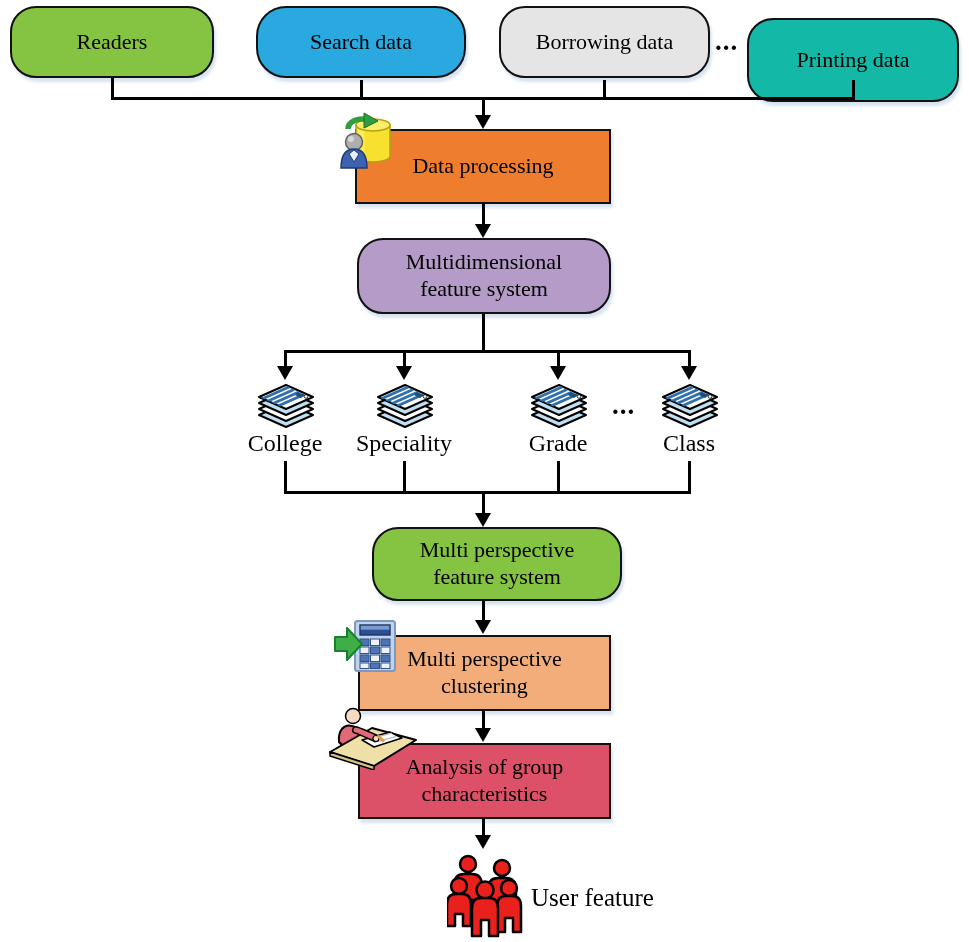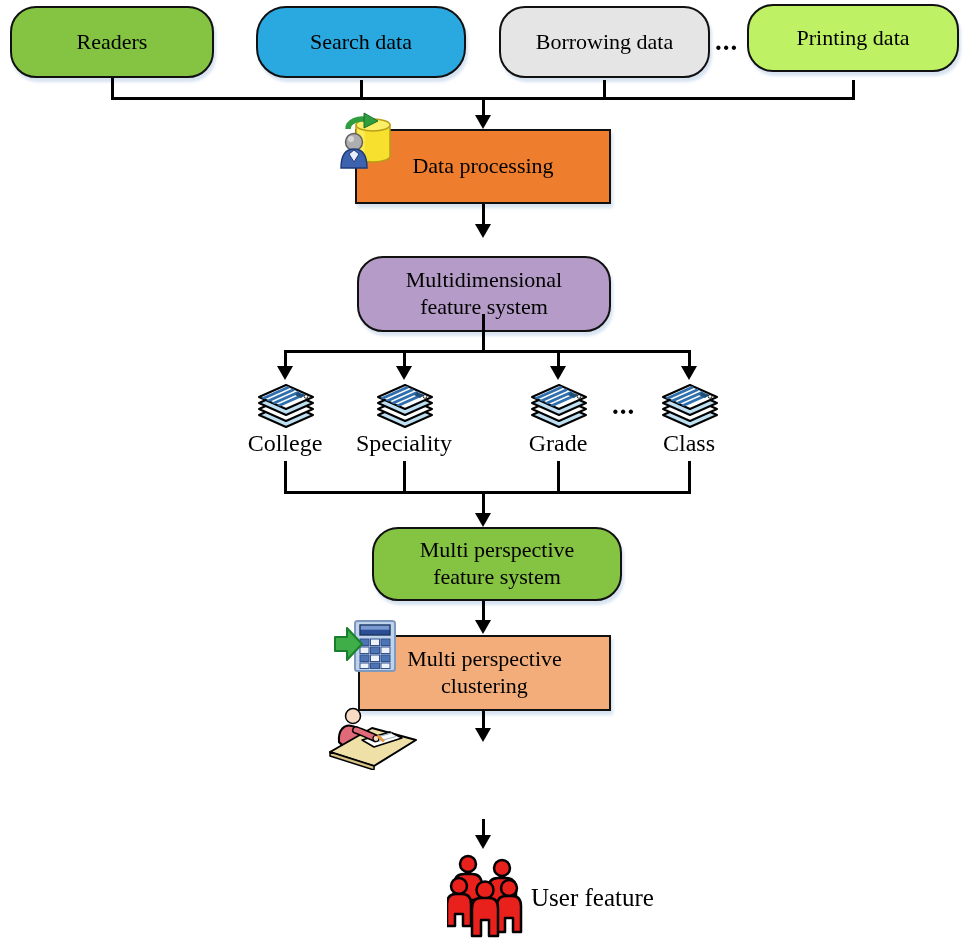--- a/index.html
+++ b/index.html
@@ -54,21 +54,21 @@
     </g>
   </defs>
 </svg>
 
 <div class="flow">
 
   <div class="box pill" style="left: 10px; top: 6px; width: 204px; height: 72px; background-color: rgb(133, 195, 66); text-align: center;">Readers</div>
   <div class="box pill" style="left: 256px; top: 6px; width: 210px; height: 72px; background-color: rgb(42, 169, 224); border-radius: 30px;">Search data</div>
   <div class="box pill" style="left: 499px; top: 6px; width: 211px; height: 72px; background-color: #e5e5e5;">Borrowing data</div>
   <div class="dots" style="left:715px;top:26px;">...</div>
-  <div class="box pill" style="left: 747px; top: 4px; width: 212px; height: 68px; background-color: #bef264;">Printing data</div>
+  <div class="box pill" style="left: 747px; top: 18px; width: 212px; height: 84px; background-color: #14b8a6;">Printing data</div>
 
   <div class="vline" style="left:111px;top:78px;height:22px;"></div>
   <div class="vline" style="left:360px;top:80px;height:20px;"></div>
   <div class="vline" style="left:603px;top:80px;height:20px;"></div>
   <div class="vline" style="left:852px;top:80px;height:20px;"></div>
   <div class="hline" style="left:111px;top:97px;width:744px;"></div>
   <div class="vline" style="left:482px;top:97px;height:20px;"></div>
   <div class="arrow-down" style="left:475px;top:115px;"></div>
 
   <div class="box" style="left: 355px; top: 129px; width: 256px; height: 75px; background-color: rgb(238, 125, 46);">Data processing</div>
@@ -80,21 +80,21 @@
     <polygon points="24,1 38,9 24,16" fill="#2E9E3E" stroke="#1C6E28" stroke-width="1"></polygon>
     <circle cx="14" cy="30" r="8.5" fill="#AEAEAE" stroke="#5F5F5F" stroke-width="1.5"></circle>
     <circle cx="11" cy="27" r="3" fill="#D8D8D8"></circle>
     <path d="M1 56 C1 42 6 37 14 37 C22 37 27 42 27 56 Z" fill="#3D63B0" stroke="#1F3B75" stroke-width="1.5"></path>
     <path d="M14 38 L9 42 L14 50 L19 42 Z" fill="#E9EFFA" stroke="#1F3B75" stroke-width="1"></path>
   </svg>
 
   <div class="vline" style="left:482px;top:204px;height:22px;"></div>
   <div class="arrow-down" style="left:475px;top:224px;"></div>
 
-  <div class="box pill" style="left: 357px; top: 238px; width: 254px; height: 76px; padding: 0px 28px; background-color: rgb(181, 155, 199); margin-top: 18px;">Multidimensional feature system</div>
+  <div class="box pill" style="left: 357px; top: 238px; width: 254px; height: 76px; padding: 0px 28px; background-color: rgb(181, 155, 199);">Multidimensional feature system</div>
 
   <div class="vline" style="left:482px;top:314px;height:38px;"></div>
   <div class="hline" style="left:284px;top:350px;width:407px;"></div>
 
   <div class="vline" style="left:284px;top:350px;height:18px;"></div>
   <div class="arrow-down" style="left:277px;top:366px;"></div>
   <div class="vline" style="left:403px;top:350px;height:18px;"></div>
   <div class="arrow-down" style="left:396px;top:366px;"></div>
   <div class="vline" style="left:557px;top:350px;height:18px;"></div>
   <div class="arrow-down" style="left:550px;top:366px;"></div>
@@ -151,20 +151,21 @@
       <rect x="6" y="43" width="9" height="5.5" fill="#EDF2F9" stroke="#31508C"></rect>
         <rect x="16.5" y="43" width="9" height="5.5" fill="#4E74B4" stroke="#31508C"></rect>
         <rect x="27" y="43" width="9" height="5.5" fill="#EDF2F9" stroke="#31508C"></rect>
     </g>
     <polygon points="1,19 13,19 13,10 28,26 13,42 13,33 1,33" fill="#3FAE49" stroke="#1A7F2C" stroke-width="2" stroke-linejoin="round"></polygon>
   </svg>
 
   <div class="vline" style="left:482px;top:711px;height:19px;"></div>
   <div class="arrow-down" style="left:475px;top:728px;"></div>
 
+  <div class="box" style="left: 358px; top: 743px; width: 253px; height: 76px; padding: 0px 20px; background-color: rgb(220, 81, 104);">Analysis of group characteristics</div>
   <svg class="icon" style="left:326px;top:706px;" width="92" height="64" viewBox="0 0 92 64">
     <circle cx="27" cy="10" r="7.5" fill="#F7DBC4" stroke="#000" stroke-width="1.5"></circle>
     <path d="M13 36 C12 24 18 18 26 20 C33 21.5 36 26 35 33 L33 41 C26 45 18 42 13 36 Z" fill="#E06A78" stroke="#000" stroke-width="2"></path>
     <polygon points="4,46 46,22 90,34 48,60" fill="#EFE0A8" stroke="#000" stroke-width="2" stroke-linejoin="round"></polygon>
     <polygon points="4,46 48,60 48,64 4,50" fill="#D9C488" stroke="#000" stroke-width="1.5" stroke-linejoin="round"></polygon>
     <polygon points="36,34 64,26 76,32 48,41" fill="#FFFFFF" stroke="#000" stroke-width="1.5" stroke-linejoin="round"></polygon>
     <line x1="44" y1="33" x2="66" y2="27" stroke="#9FB3C8" stroke-width="1.2"></line>
     <line x1="48" y1="36.5" x2="70" y2="30.5" stroke="#9FB3C8" stroke-width="1.2"></line>
     <path d="M30 24 C36 26 42 29 49 32" stroke="#000" stroke-width="8" fill="none" stroke-linecap="round"></path>
     <path d="M30 24 C36 26 42 29 49 32" stroke="#E06A78" stroke-width="5" fill="none" stroke-linecap="round"></path>

